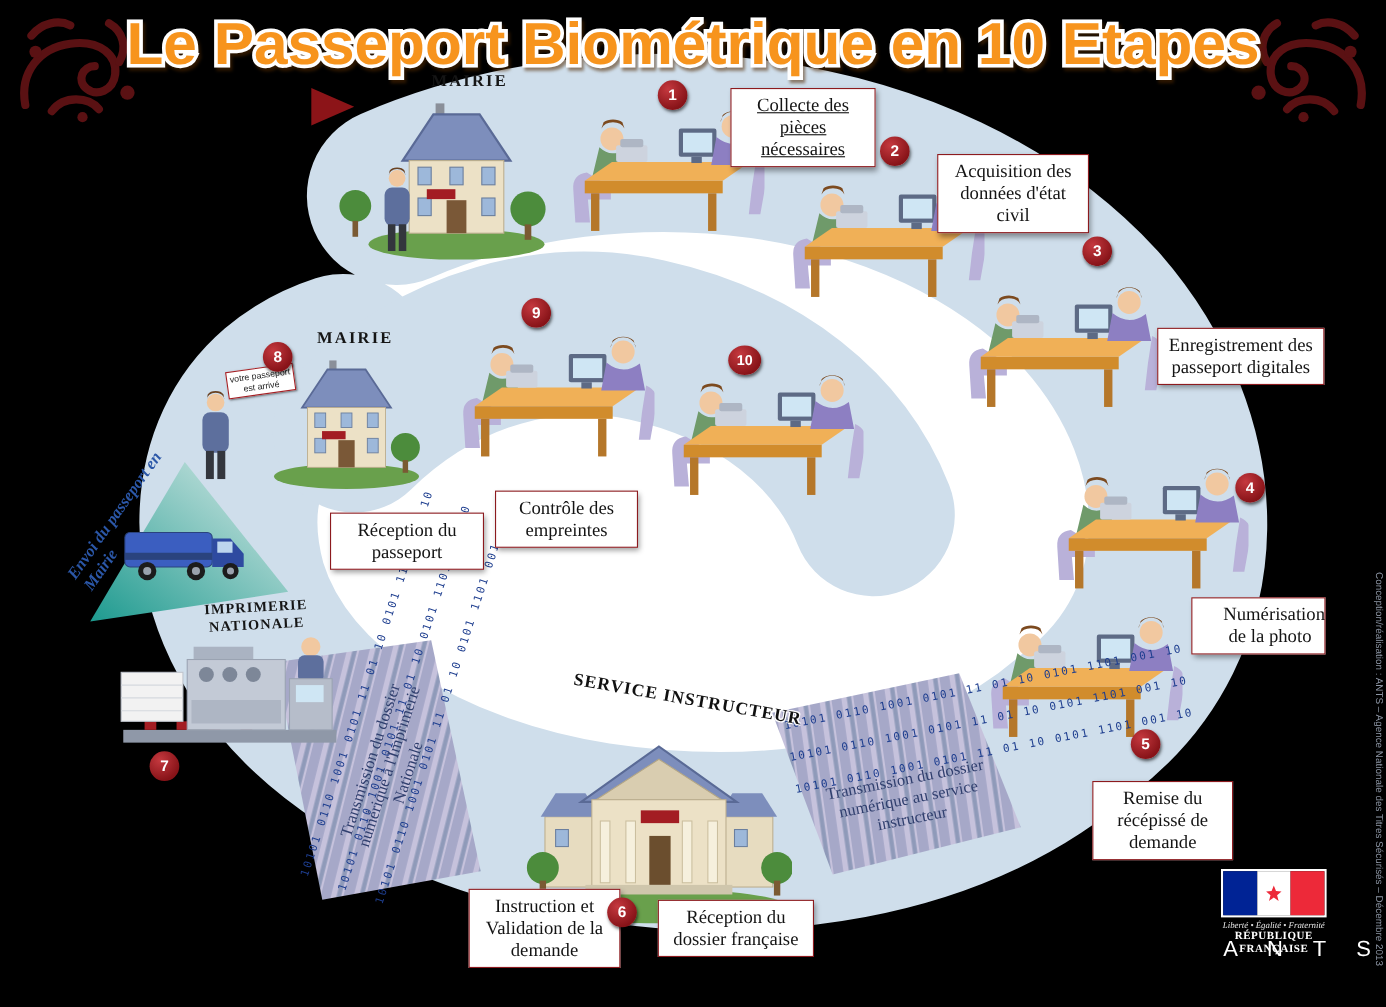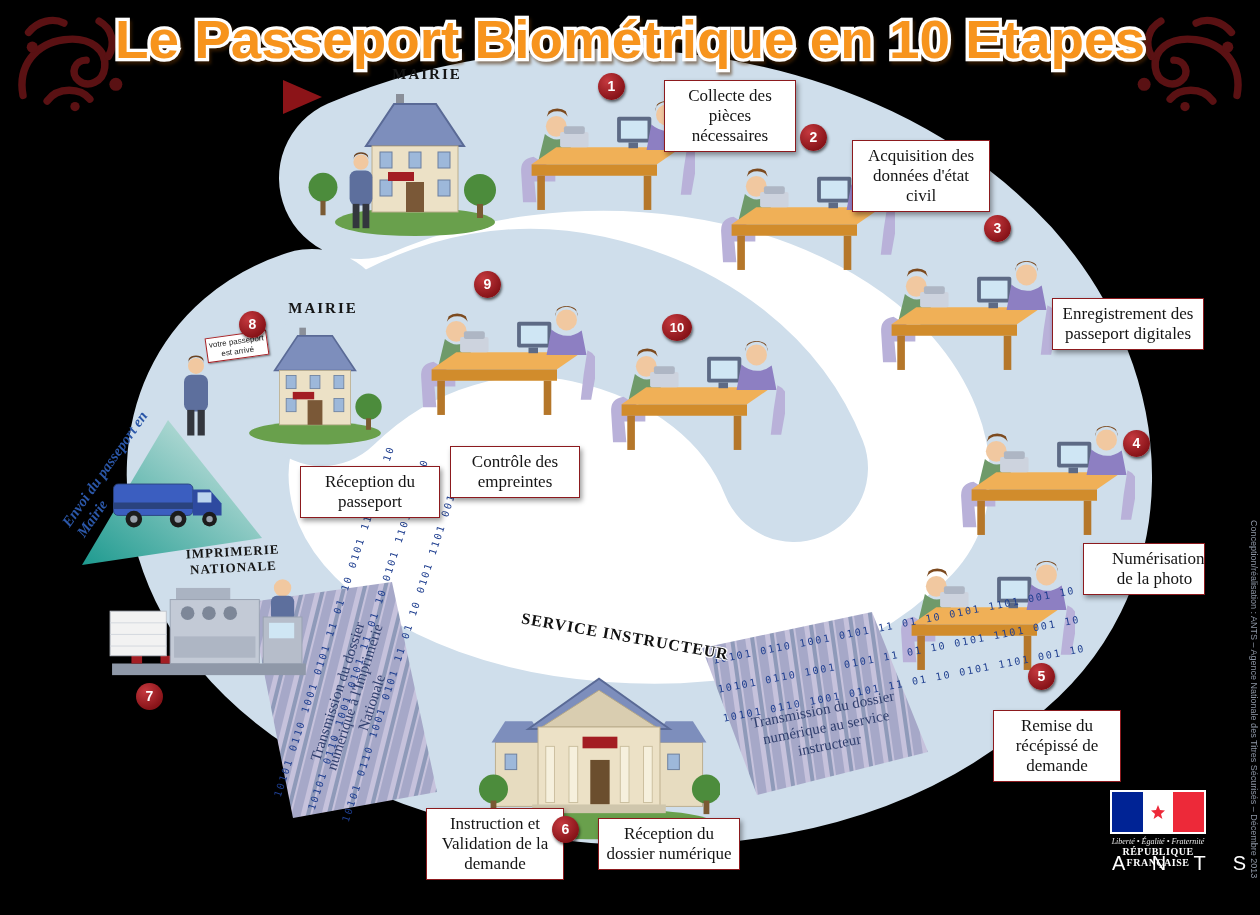--- a/index.html
+++ b/index.html
@@ -241,26 +241,26 @@
   <div class="badge" style="left:800px;top:124px;">2</div>
   <div class="badge" style="left:984px;top:215px;">3</div>
   <div class="badge" style="left:1123px;top:430px;">4</div>
   <div class="badge" style="left:1028px;top:663px;">5</div>
   <div class="badge" style="left:552px;top:816px;">6</div>
   <div class="badge" style="left:136px;top:683px;">7</div>
   <div class="badge" style="left:239px;top:311px;">8</div>
   <div class="badge" style="left:474px;top:271px;">9</div>
   <div class="badge" style="left:662px;top:314px;width:30px;font-size:13px;">10</div>
 
-  <div class="lbl" style="left:664px;top:80px;width:132px;">Collecte des pièces nécessaires</div>
+  <div class="lbl" style="left:664px;top:80px;width:132px;text-decoration:underline;">Collecte des pièces nécessaires</div>
   <div class="lbl" style="left:852px;top:140px;width:138px;">Acquisition des données d'état civil</div>
   <div class="lbl" style="left:1052px;top:298px;width:152px;">Enregistrement des passeport digitales</div>
   <div class="lbl" style="left:1083px;top:543px;width:122px;padding-left:28px;">Numérisation de la photo</div>
   <div class="lbl" style="left:993px;top:710px;width:128px;">Remise du récépissé de demande</div>
-  <div class="lbl" style="left:598px;top:818px;width:142px;">Réception du dossier numérique</div>
+  <div class="lbl" style="left:598px;top:818px;width:142px;">Réception du dossier française</div>
   <div class="lbl" style="left:300px;top:466px;width:140px;">Réception du passeport</div>
   <div class="lbl" style="left:450px;top:446px;width:130px;">Contrôle des empreintes</div>
   <div class="lbl" style="left:426px;top:808px;width:138px;">Instruction et Validation de la demande</div>
 
   <div id="envoi">Envoi du passeport en Mairie</div>
   <div class="transmission" style="left:262px;top:670px;width:185px;transform:rotate(-72deg);">Transmission du dossier numérique à l'Imprimerie Nationale</div>
   <div class="transmission" style="left:736px;top:700px;width:180px;transform:rotate(-11deg);">Transmission du dossier numérique au service instructeur</div>
   <div id="arrival-sign">votre passeport est arrivé</div>
 
   <div class="binary" style="left:272px;top:795px;transform:rotate(-72deg);">10101 0110 1001 0101 11 01 10 0101 1101 001 10</div>

